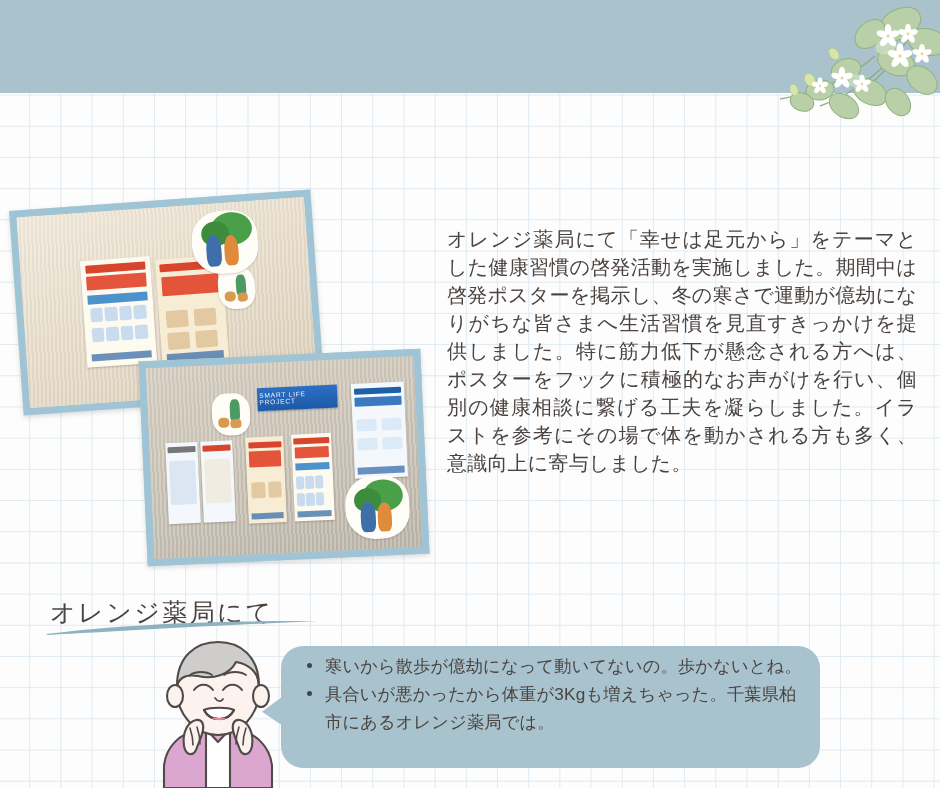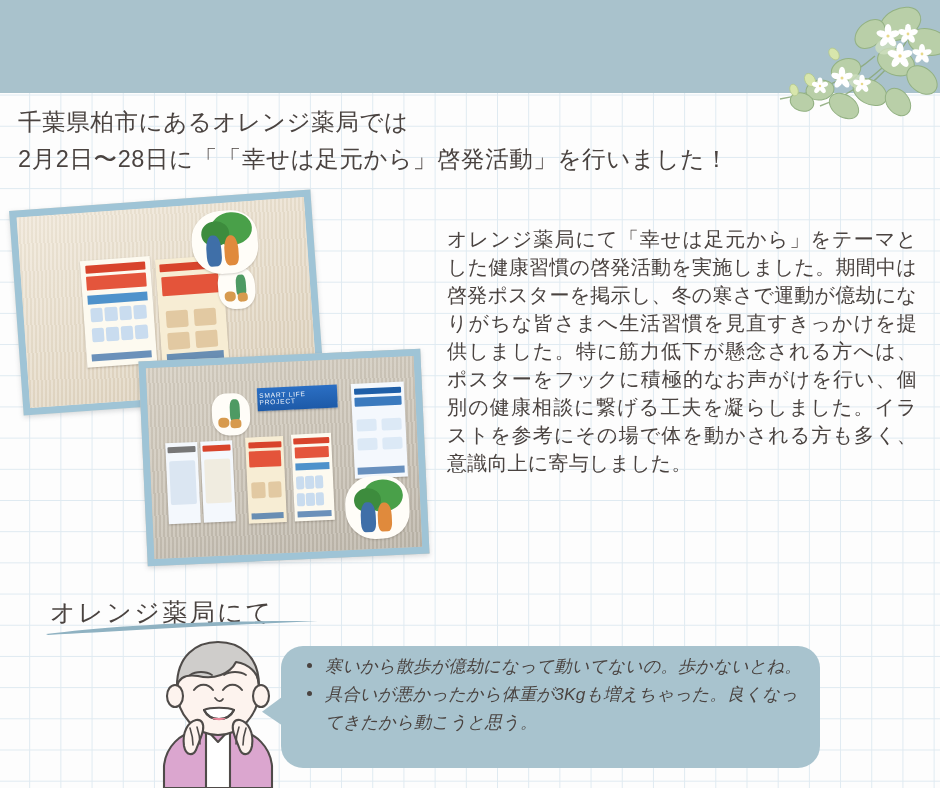--- a/index.html
+++ b/index.html
@@ -273,21 +273,20 @@
     left: 303px;
     top: 652px;
     width: 500px;
     margin: 0;
     padding: 0;
     list-style: none;
     color: #4a4340;
     font-size: 17.2px;
     line-height: 28px;
     letter-spacing: 0.2px;
-    font-style: italic;
   }
   #bubble-list li {
     position: relative;
     padding-left: 22px;
     margin: 0;
   }
   #bubble-list li::before {
     content: "";
     position: absolute;
     left: 4px;
@@ -388,24 +387,20 @@
           <circle cx="158" cy="40" r="1.4"></circle>
         <circle cx="150" cy="62" r="1.7"></circle>
           <circle cx="172" cy="60" r="1.4"></circle>
         <circle cx="92" cy="84" r="1.5"></circle>
           <circle cx="112" cy="90" r="1.3"></circle>
           <circle cx="70" cy="92" r="1.2"></circle>
       </g>
     </svg>
   </div>
 
-  <div id="heading">
-    <span class="hline">千葉県柏市にあるオレンジ薬局では</span>
-    <span class="hline">2月2日〜28日に「「幸せは足元から」啓発活動」を行いました！</span>
-  </div>
 
   <div id="collage">
 
     <div class="photo" id="photo-top">
       <div class="photo-inner wall-beige">
         <div class="sheet" style="left:21%;top:25%;width:24%;height:56%;">
           <div class="hdr"></div>
             <div class="ttl"></div>
             <div class="blueband"></div>
           <div class="fig" style="left:9%;top:45%;width:18%;height:13%"></div>
@@ -527,16 +522,16 @@
       <path d="M79 99 C81 105 82 111 82 116" fill="none" stroke-width="1.6"></path>
       <path d="M128 100 C126 106 125 112 125 117" fill="none" stroke-width="1.6"></path>
       <path d="M121 99 C119 105 118 111 118 116" fill="none" stroke-width="1.6"></path>
     </g>
   </svg>
 
   <div id="bubble-tail"></div>
   <div id="bubble"></div>
   <ul id="bubble-list">
     <li>寒いから散歩が億劫になって動いてないの。歩かないとね。</li>
-    <li>具合いが悪かったから体重が3Kgも増えちゃった。良くなってきたから動こうと思う。</li>
+    <li>具合いが悪かったから体重が3Kgも増えちゃった。千葉県柏市にあるオレンジ薬局では。</li>
   </ul>
 
 </div>
 
 </body></html>

